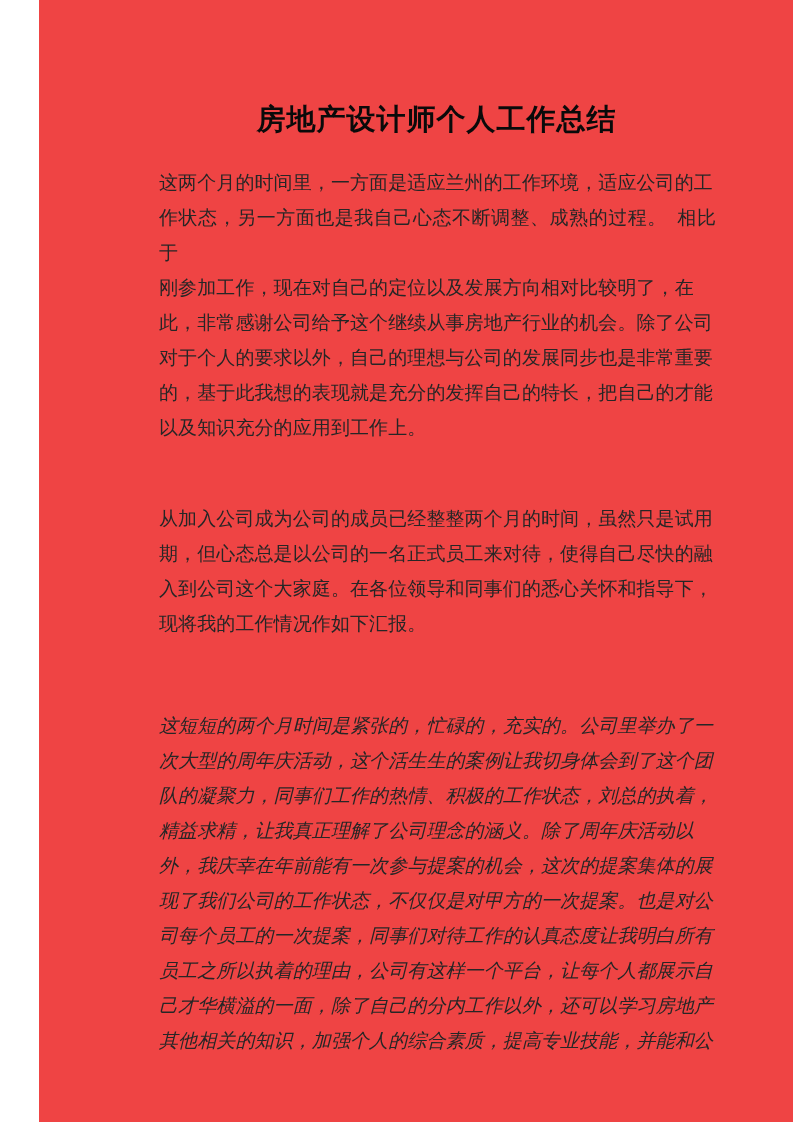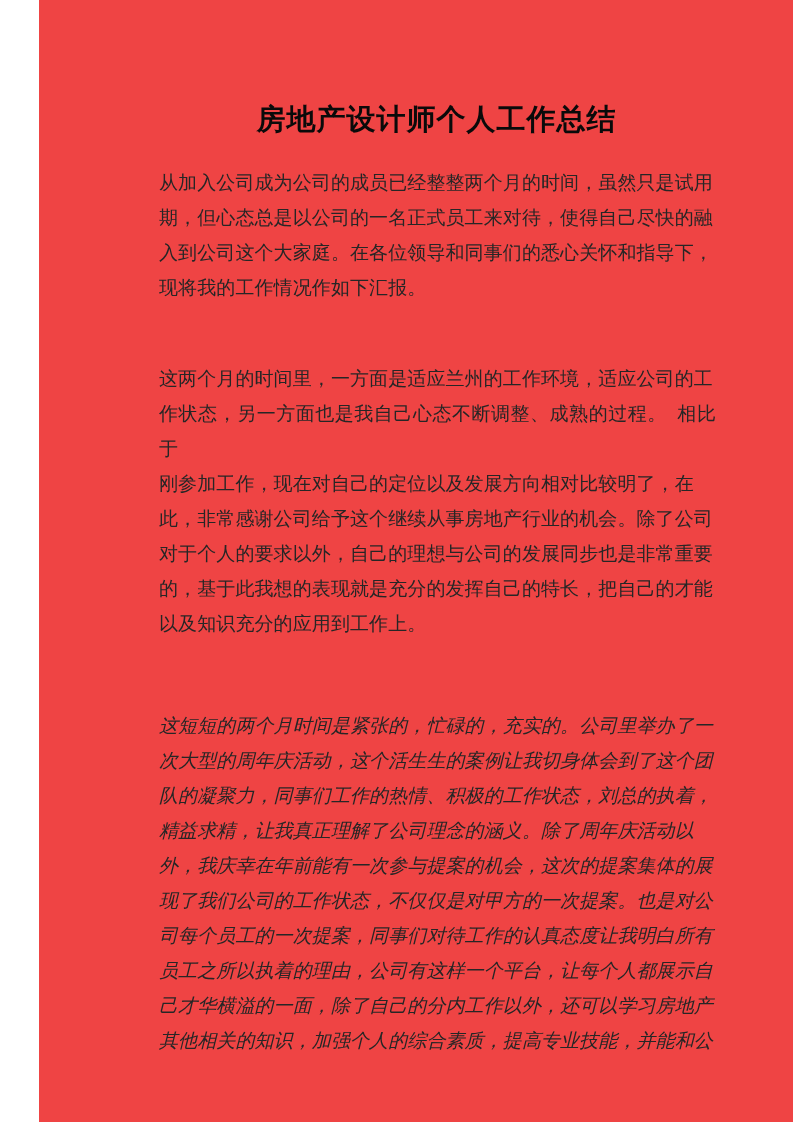--- a/index.html
+++ b/index.html
@@ -50,31 +50,31 @@
     margin-top: 67px;
     font-style: italic;
   }
 </style>
 </head>
 <body>
 
 <div class="page">
   <h1 class="doc-title">房地产设计师个人工作总结</h1>
   <div class="body-text">
-    <p class="para">从加入公司成为公司的成员已经整整两个月的时间，虽然只是试用
-期，但心态总是以公司的一名正式员工来对待，使得自己尽快的融
-入到公司这个大家庭。在各位领导和同事们的悉心关怀和指导下，
-现将我的工作情况作如下汇报。</p>
     <p class="para">这两个月的时间里，一方面是适应兰州的工作环境，适应公司的工
 作状态，另一方面也是我自己心态不断调整、成熟的过程。  相比于
 刚参加工作，现在对自己的定位以及发展方向相对比较明了，在
 此，非常感谢公司给予这个继续从事房地产行业的机会。除了公司
 对于个人的要求以外，自己的理想与公司的发展同步也是非常重要
 的，基于此我想的表现就是充分的发挥自己的特长，把自己的才能
 以及知识充分的应用到工作上。</p>
+    <p class="para">从加入公司成为公司的成员已经整整两个月的时间，虽然只是试用
+期，但心态总是以公司的一名正式员工来对待，使得自己尽快的融
+入到公司这个大家庭。在各位领导和同事们的悉心关怀和指导下，
+现将我的工作情况作如下汇报。</p>
     <p class="para">这短短的两个月时间是紧张的，忙碌的，充实的。公司里举办了一
 次大型的周年庆活动，这个活生生的案例让我切身体会到了这个团
 队的凝聚力，同事们工作的热情、积极的工作状态，刘总的执着，
 精益求精，让我真正理解了公司理念的涵义。除了周年庆活动以
 外，我庆幸在年前能有一次参与提案的机会，这次的提案集体的展
 现了我们公司的工作状态，不仅仅是对甲方的一次提案。也是对公
 司每个员工的一次提案，同事们对待工作的认真态度让我明白所有
 员工之所以执着的理由，公司有这样一个平台，让每个人都展示自
 己才华横溢的一面，除了自己的分内工作以外，还可以学习房地产
 其他相关的知识，加强个人的综合素质，提高专业技能，并能和公</p>

